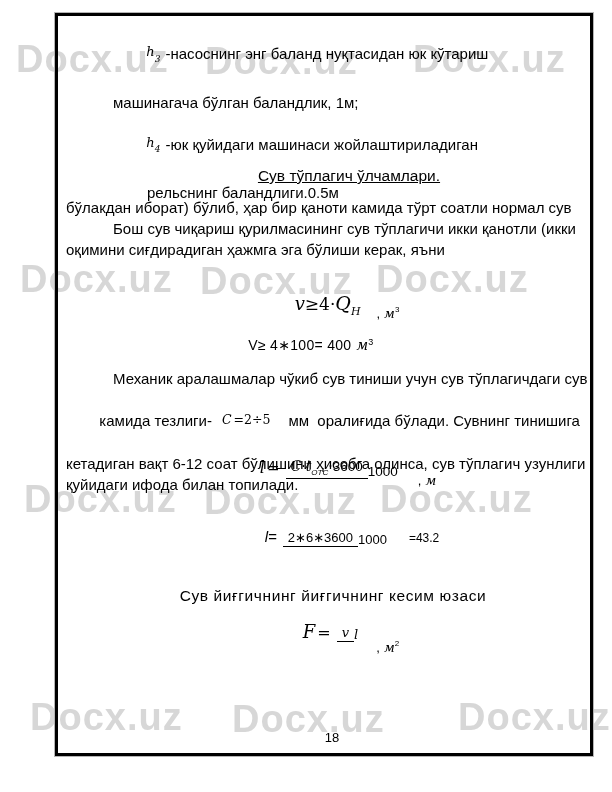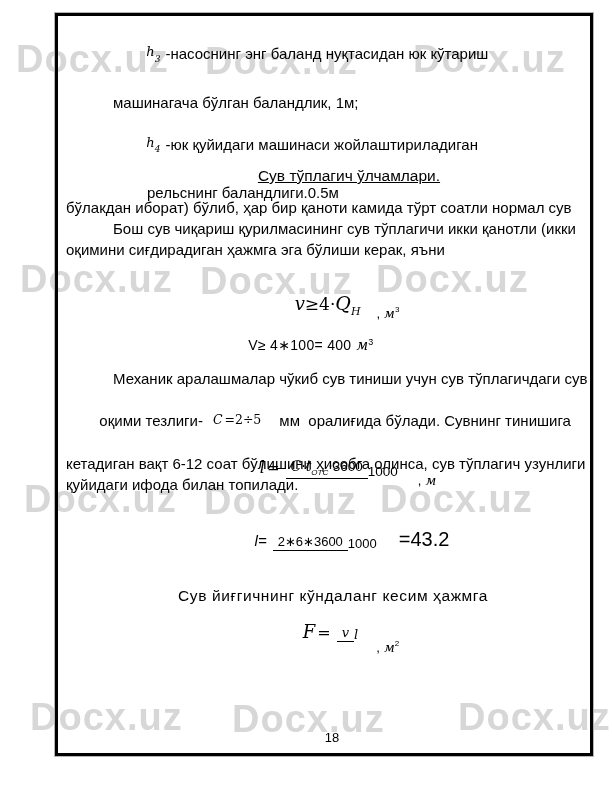--- a/index.html
+++ b/index.html
@@ -80,21 +80,21 @@
   .f3{top:458px;transform:translateX(24px);}
   .f3 .lvar{font-size:16px;}
   .f3 .eq{font-family:"DejaVu Serif",serif;font-size:15px;margin:0 2px;}
   .f3 .num,.f3 .den{font-size:14px;}
   .f3 .digits{font-family:"Liberation Sans",sans-serif;font-size:13.5px;}
   .f3 .tsub{font-size:8px;vertical-align:-4px;font-style:italic;}
   .f3 .funit{top:12px;}
   .f4{top:528px;transform:translateX(28px);font-size:15px;}
   .f4 .lhs{font-style:italic;margin-right:2px;}
   .f4 .num,.f4 .den{font-size:13px;}
-  .f4 .rhs{font-size:20px;margin-left:18px;}
+  .f4 .rhs{font-size:12px;margin-left:18px;}
   .f5{top:621px;transform:translateX(27px);}
   .f5 .Fvar{font-size:18px;}
   .f5 .eq{font-family:"DejaVu Serif",serif;font-size:16px;margin:0 2px;}
   .f5 .num,.f5 .den{font-size:13px;}
   .f5 .funit{top:14px;margin-left:14px;}
   .page-number{
     position:absolute;top:730px;left:58px;width:532px;text-align:center;
     transform:translateX(8px);font-size:13px;
   }
 </style>
@@ -145,41 +145,41 @@
       <span class="it vbig">v</span><span class="sr">≥</span><span class="sr">4·</span><span class="it qbig">Q</span><span class="it qsub">Н</span><span class="funit"><span>,</span><span class="uvar">м</span><span class="usup">3</span></span>
     </div>
 
     <div class="formula f2">
       <span>V≥ 4∗100= 400</span><span class="uvar">м</span><span class="usup">3</span>
     </div>
 
     <div class="para para2">
       <div class="line first">Механик аралашмалар чўкиб сув тиниши учун сув тўплагичдаги сув</div>
       <div class="line">
-        <span>оқими тезлиги-</span><span class="inline-math"><span class="ivar">C</span><span>=2÷5</span></span><span>мм  оралиғида бўлади. Сувнинг тинишига</span>
+        <span>камида тезлиги-</span><span class="inline-math"><span class="ivar">C</span><span>=2÷5</span></span><span>мм  оралиғида бўлади. Сувнинг тинишига</span>
       </div>
       <div class="line">кетадиган вақт 6-12 соат бўлишини ҳисобга олинса, сув тўплагич узунлиги</div>
       <div class="line">қуйидаги ифода билан топилади.</div>
     </div>
 
     <div class="formula f3">
       <span class="it lvar">l</span><span class="eq">=</span><span class="frac">
           <span class="num"><span class="it">C</span><span class="sr">·</span><span class="it">t</span><span class="tsub">ОТС</span><span class="sr">·</span><span class="digits">3600</span></span>
           <span class="den digits">1000</span>
         </span><span class="funit"><span>,</span><span class="uvar">м</span></span>
     </div>
 
     <div class="formula f4">
       <span class="lhs">l=</span><span class="frac">
           <span class="num">2∗6∗3600</span>
           <span class="den">1000</span>
         </span><span class="rhs">=43.2</span>
     </div>
 
-    <div class="heading heading2">Сув йиғгичнинг кўндаланг кесим ҳажмга</div>
+    <div class="heading heading2">Сув йиғгичнинг йиғгичнинг кесим юзаси</div>
 
     <div class="formula f5">
       <span class="it Fvar">F</span><span class="eq">=</span><span class="frac">
           <span class="num it">v</span>
           <span class="den it">l</span>
         </span><span class="funit"><span>,</span><span class="uvar">м</span><span class="usup">2</span></span>
     </div>
 
     <div class="page-number">18</div>
 

